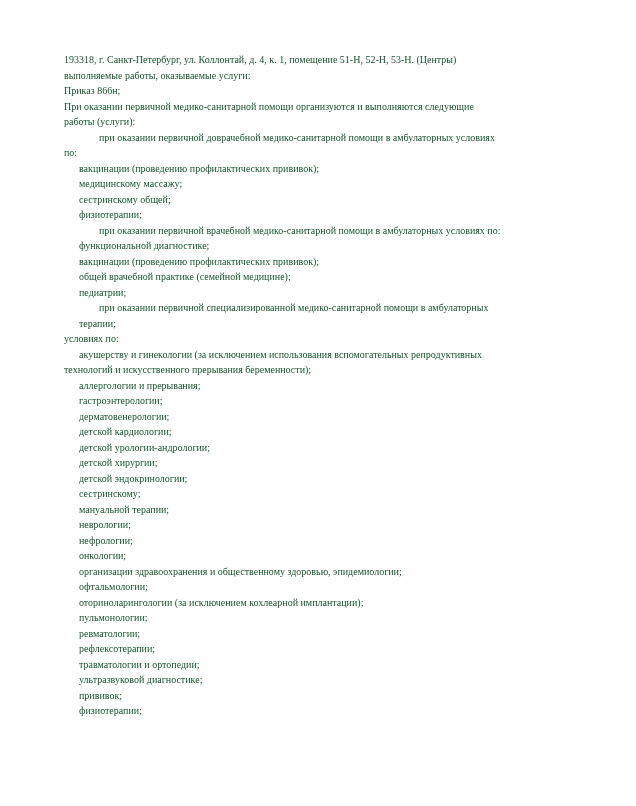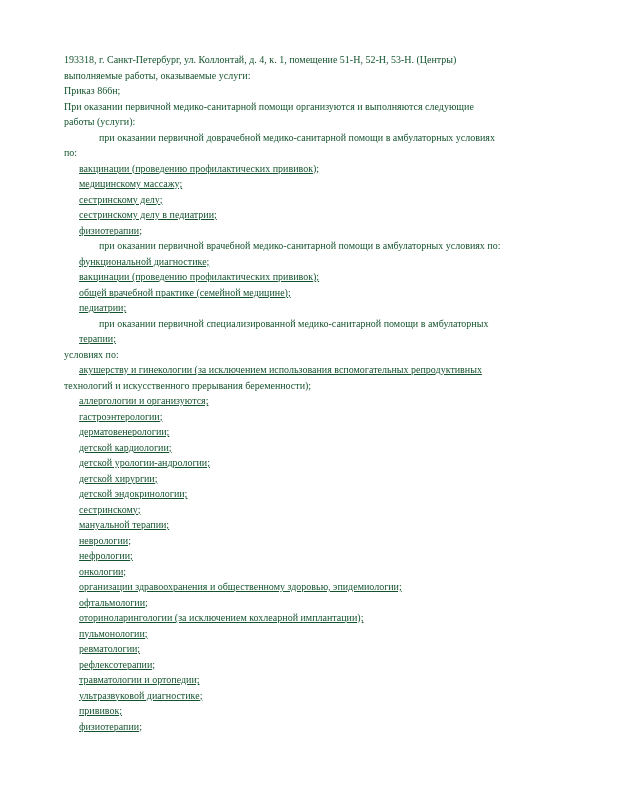--- a/index.html
+++ b/index.html
@@ -22,50 +22,49 @@
     font-family: "Liberation Serif", "DejaVu Serif", serif;
     font-size: 10px;
     line-height: 15.5px;
     color: #14532d;
   }
   .line {
     white-space: nowrap;
   }
   .line.indent-0 { padding-left: 0; }
   .line.indent-1 { padding-left: 7px; margin-left: 28px; }
-  .line.indent-2 { padding-left: 15px; text-decoration: underline; }
+  .line.indent-2 { padding-left: 15px; }
 </style>
 </head>
 <body>
 
 <div class="page">
   <div class="text-block" id="text-block">
       <div class="line indent-0">193318, г. Санкт-Петербург, ул. Коллонтай, д. 4, к. 1, помещение 51-Н, 52-Н, 53-Н. (Центры)</div>
       <div class="line indent-0">выполняемые работы, оказываемые услуги:</div>
       <div class="line indent-0">Приказ 866н;</div>
       <div class="line indent-0">При оказании первичной медико-санитарной помощи организуются и выполняются следующие</div>
       <div class="line indent-0">работы (услуги):</div>
       <div class="line indent-1">при оказании первичной доврачебной медико-санитарной помощи в амбулаторных условиях</div>
       <div class="line indent-0">по:</div>
       <div class="line indent-2">вакцинации (проведению профилактических прививок);</div>
       <div class="line indent-2">медицинскому массажу;</div>
-      <div class="line indent-2">сестринскому делу;</div>
-      <div class="line indent-2">сестринскому делу в педиатрии;</div>
+      <div class="line indent-2">сестринскому общей;</div>
       <div class="line indent-2">физиотерапии;</div>
       <div class="line indent-1">при оказании первичной врачебной медико-санитарной помощи в амбулаторных условиях по:</div>
       <div class="line indent-2">функциональной диагностике;</div>
       <div class="line indent-2">вакцинации (проведению профилактических прививок);</div>
       <div class="line indent-2">общей врачебной практике (семейной медицине);</div>
       <div class="line indent-2">педиатрии;</div>
       <div class="line indent-1">при оказании первичной специализированной медико-санитарной помощи в амбулаторных</div>
       <div class="line indent-2">терапии;</div>
       <div class="line indent-0">условиях по:</div>
       <div class="line indent-2">акушерству и гинекологии (за исключением использования вспомогательных репродуктивных</div>
       <div class="line indent-0">технологий и искусственного прерывания беременности);</div>
-      <div class="line indent-2">аллергологии и организуются;</div>
+      <div class="line indent-2">аллергологии и прерывания;</div>
       <div class="line indent-2">гастроэнтерологии;</div>
       <div class="line indent-2">дерматовенерологии;</div>
       <div class="line indent-2">детской кардиологии;</div>
       <div class="line indent-2">детской урологии-андрологии;</div>
       <div class="line indent-2">детской хирургии;</div>
       <div class="line indent-2">детской эндокринологии;</div>
       <div class="line indent-2">сестринскому;</div>
       <div class="line indent-2">мануальной терапии;</div>
       <div class="line indent-2">неврологии;</div>
       <div class="line indent-2">нефрологии;</div>

